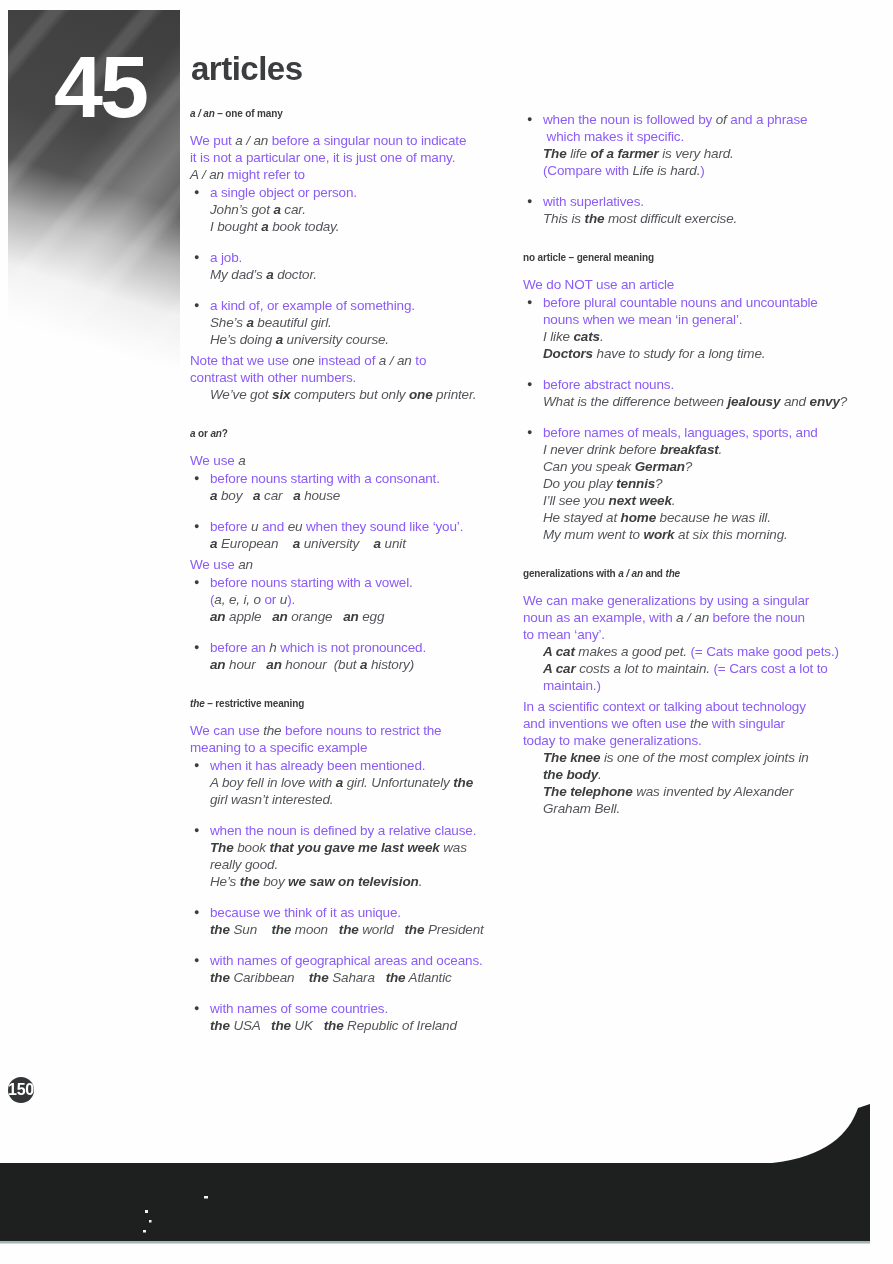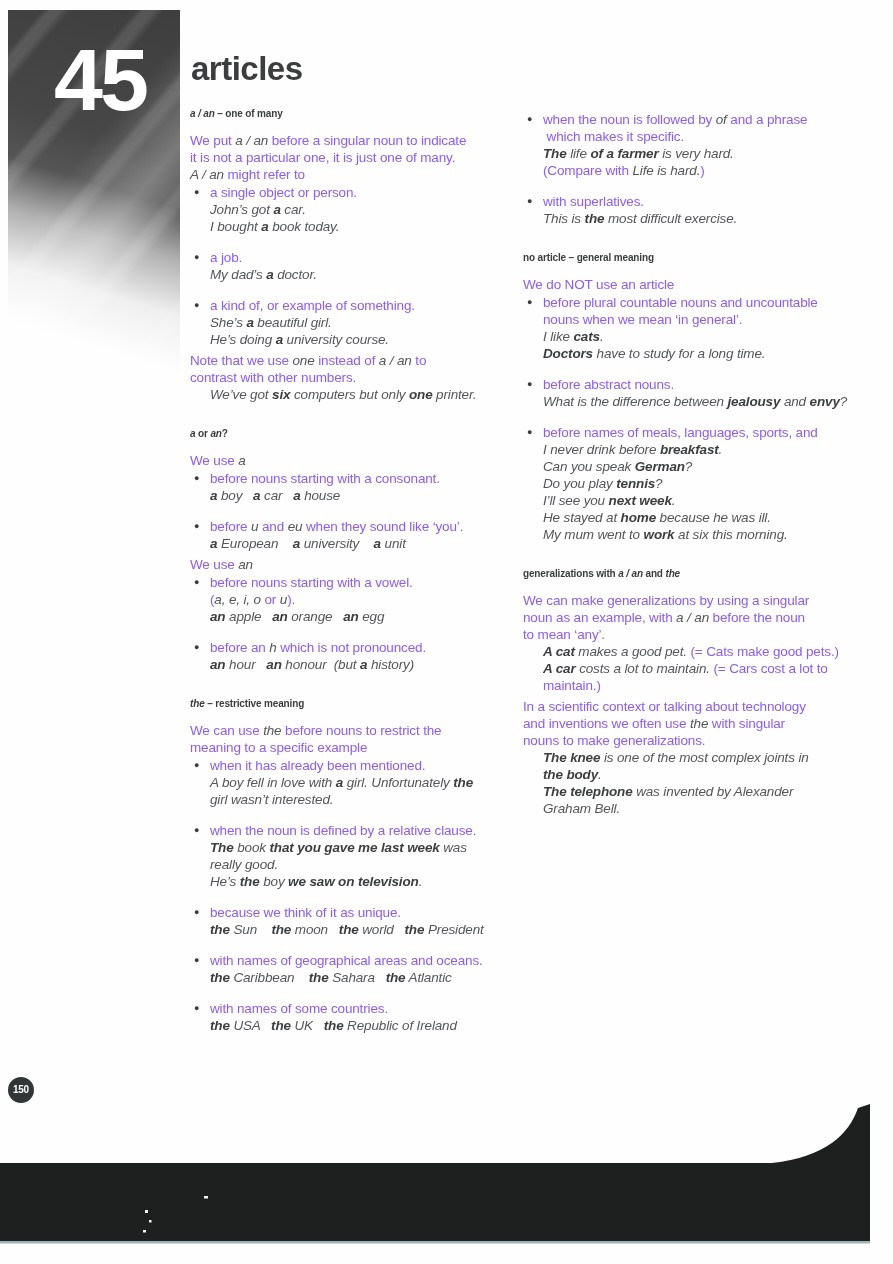--- a/index.html
+++ b/index.html
@@ -11,21 +11,21 @@
   }
   
   .chapter-block {
     position:absolute; left:8px; top:10px; width:172px; height:380px;
     background:
       linear-gradient(130deg, rgba(255,255,255,0) 40%, rgba(255,255,255,.28) 58%, rgba(255,255,255,0) 72%),
       repeating-linear-gradient(130deg, rgba(255,255,255,0) 0 26px, rgba(255,255,255,.12) 32px 40px, rgba(255,255,255,0) 48px 72px),
       linear-gradient(197deg, #3e3e3e 0%, #474747 34%, #555 46%, rgba(130,130,130,.62) 58%, rgba(205,205,205,.3) 71%, rgba(255,255,255,0) 84%);
   }
   .chapter-number {
-    position:absolute; left:46px; top:26px;
+    position:absolute; left:46px; top:33px;
     font-size:88px; font-weight:bold; color:#fff;
     letter-spacing:-3px; line-height:1;
   }
   .page-title {
     position:absolute; left:191px; top:50px;
     font-size:33px; font-weight:bold; color:#3b3d3e; letter-spacing:-0.5px;text-align:center;
   }
   
   .col { position:absolute; font-size:13.5px; letter-spacing:-0.15px; }
   .col-left  { left:190px; top:104px; width:333px; }
@@ -42,21 +42,21 @@
   .blk-p { margin-top:4px; }
   .blk-h + .blk-p { margin-top:0; }
   .blk-li { position:relative; padding-left:20px; margin-top:14px; }
   .blk-li.mt0 { margin-top:1px; }
   .blk-ex { padding-left:20px; }
   .dot { position:absolute; left:4px; top:3px; font-size:9px; color:#3a3c3d; }
   
   .page-badge {
     position:absolute; left:8px; top:1077px; width:26px; height:26px;
     border-radius:50%; background:#323637; color:#fff;
-    font-size:10px; font-weight:bold; text-align:center; line-height:26px;
+    font-size:16px; font-weight:bold; text-align:center; line-height:26px;
     letter-spacing:-0.3px;
   }
   .footer-svg { position:absolute; left:0; top:1100px; }
 </style>
 </head>
 <body>
 
 <div class="page">
 
   <div class="chapter-block">
@@ -282,21 +282,21 @@
         <div class="line"><span class="seg-n">to mean ‘any’.</span></div>
       </div>
       <div class="blk blk-ex">
         <div class="line"><span class="seg-bi">A cat</span><span class="seg-i"> makes a good pet.</span><span class="seg-n"> (= Cats make good pets.)</span></div>
         <div class="line"><span class="seg-bi">A car</span><span class="seg-i"> costs a lot to maintain.</span><span class="seg-n"> (= Cars cost a lot to</span></div>
         <div class="line"><span class="seg-n">maintain.)</span></div>
       </div>
       <div class="blk blk-p">
         <div class="line"><span class="seg-n">In a scientific context or talking about technology</span></div>
         <div class="line"><span class="seg-n">and inventions we often use </span><span class="seg-i">the</span><span class="seg-n"> with singular</span></div>
-        <div class="line"><span class="seg-n">nouns to make generalizations.</span></div>
+        <div class="line"><span class="seg-n">today to make generalizations.</span></div>
       </div>
       <div class="blk blk-ex">
         <div class="line"><span class="seg-bi">The knee</span><span class="seg-i"> is one of the most complex joints in</span></div>
         <div class="line"><span class="seg-bi">the body</span><span class="seg-i">.</span></div>
         <div class="line"><span class="seg-bi">The telephone</span><span class="seg-i"> was invented by Alexander</span></div>
         <div class="line"><span class="seg-i">Graham Bell.</span></div>
       </div>
     </div>
 
   <div class="page-badge">150</div>

